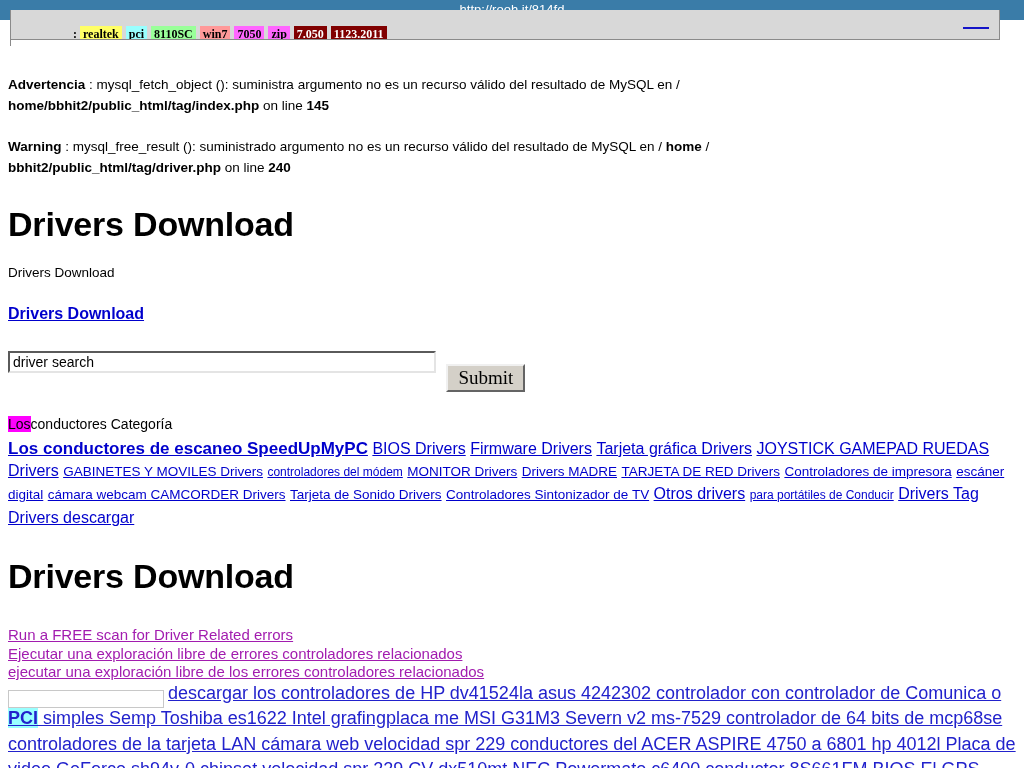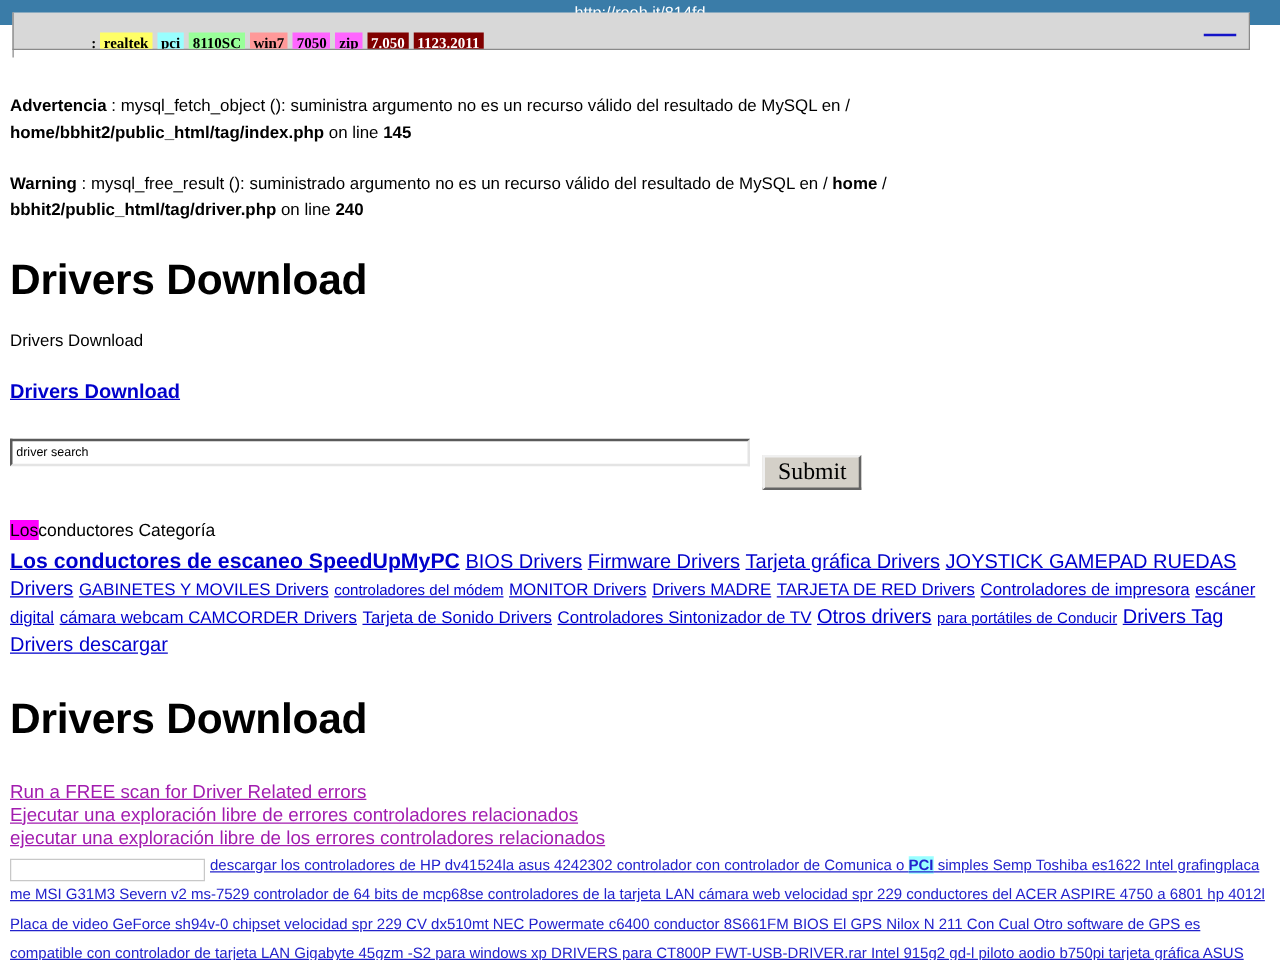--- a/index.html
+++ b/index.html
@@ -128,23 +128,23 @@
     text-decoration: underline;
   }
 
   
   .searchform {
     margin: 8px 0 0 0;
     display: block;
     white-space: nowrap;
   }
   .searchinput {
-    width: 592px;
+    width: 428px;
     height: 22px;
-    font-size: 10px;
+    font-size: 14px;
     font-family: "Liberation Sans", sans-serif;
     padding: 1px 3px;
     border: 2px solid;
     border-color: #5a5a5a #e4e4e4 #e4e4e4 #5a5a5a;
     background: #ffffff;
     box-sizing: border-box;
     vertical-align: middle;
     color: #000;
   }
   .submitbtn {
@@ -215,21 +215,21 @@
     margin: 0 4px 0 0;
     box-sizing: border-box;
   }
   .kwblob {
     margin: 2px 0 0 0;
     line-height: 19.5px;
     font-size: 0;
   }
   .kwblob a {
     color: #2222cc;
-    font-size: 12px;
+    font-size: 18px;
   }
 </style>
 </head>
 <body>
 
 <div class="browser-bar">
   <span class="url">http://rooh.it/814fd</span>
 </div>
 
 <div class="page-leftborder"></div>

